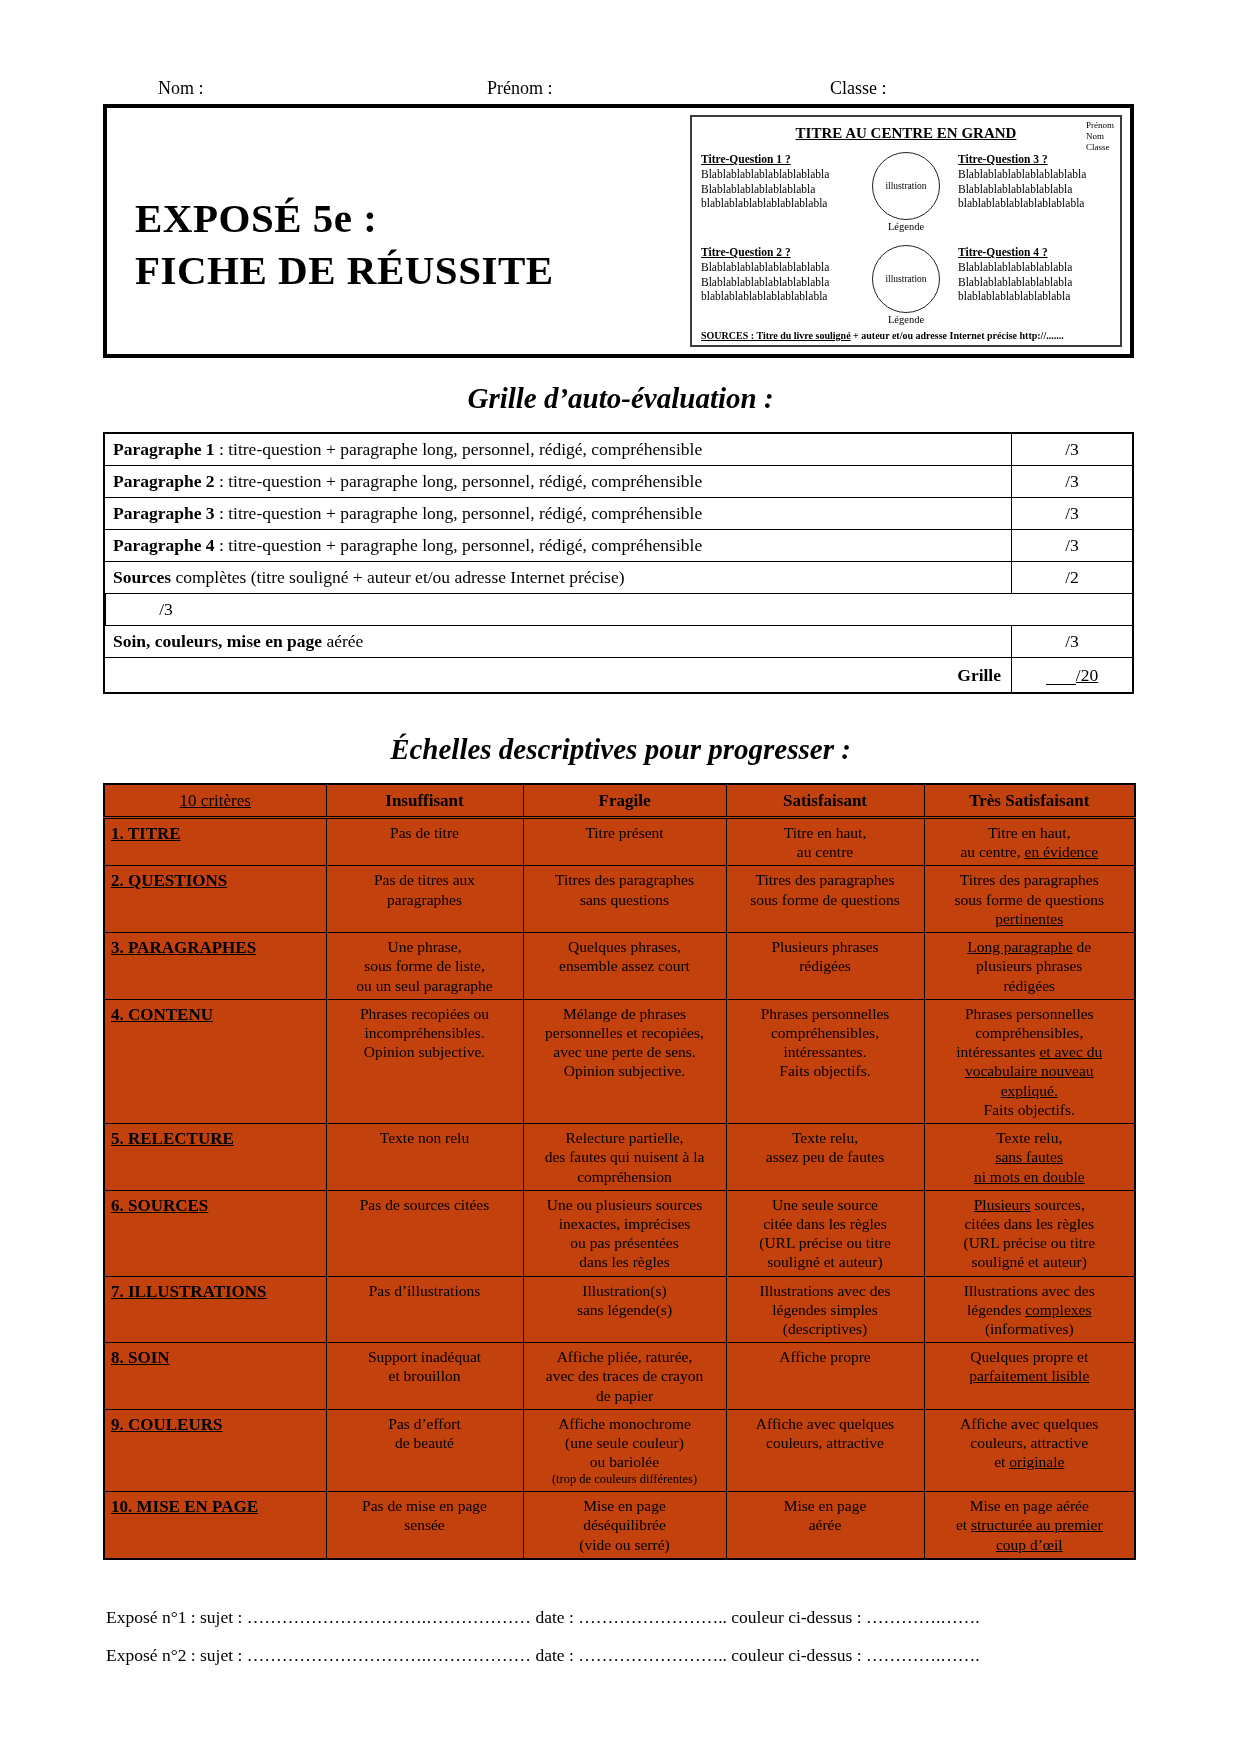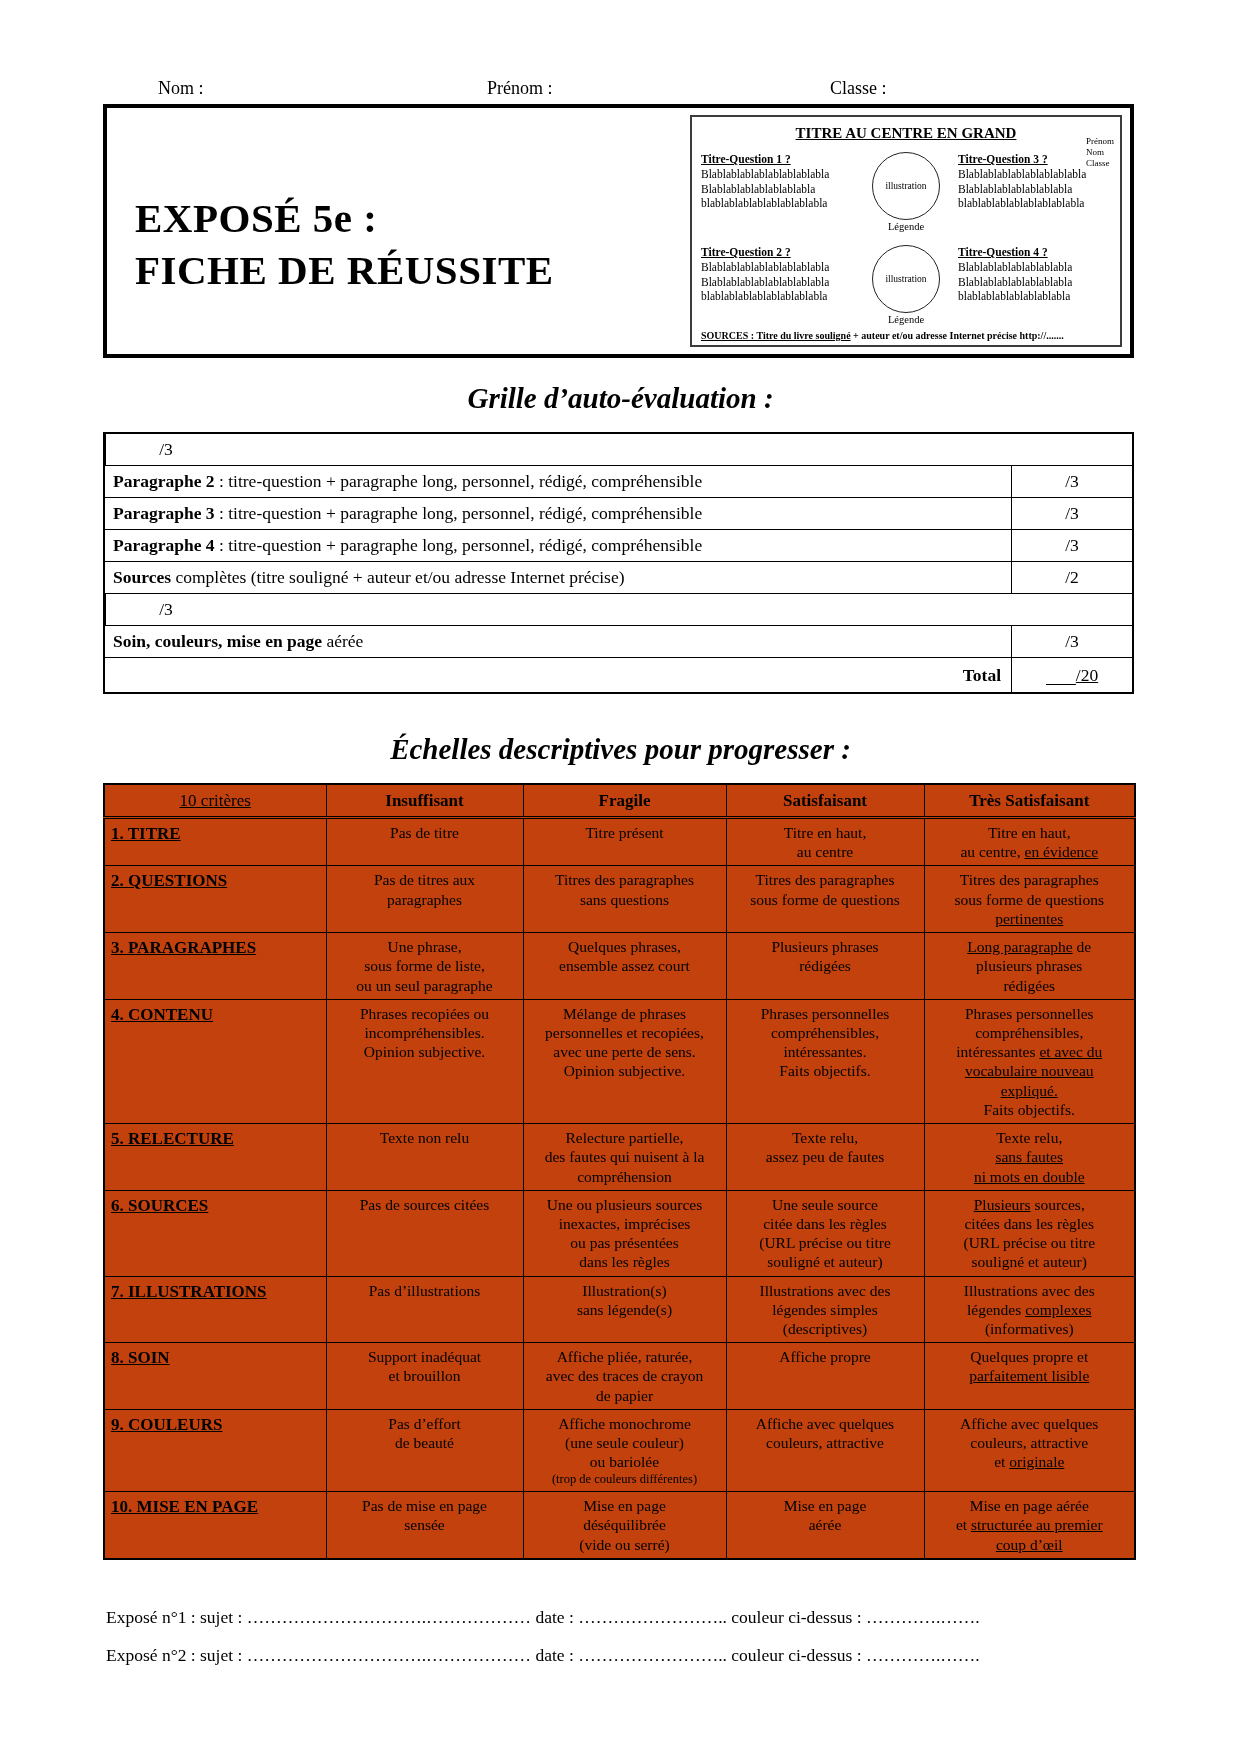--- a/index.html
+++ b/index.html
@@ -20,21 +20,21 @@
     position:absolute;left:28px;top:84px;
     font-size:41px;font-weight:bold;line-height:1.28;letter-spacing:.5px;
   }
   
   .poster{
     position:absolute;top:7px;right:8px;width:432px;height:232px;
     border:2px solid #3c3c3c;box-sizing:border-box;background:#fff;
     padding:3px 9px;
   }
   .poster-corner{
-    position:absolute;top:19px;right:6px;font-size:9px;line-height:1.2;text-align:left;
+    position:absolute;top:3px;right:6px;font-size:9px;line-height:1.2;text-align:left;
   }
   .poster-big-title{
     text-align:center;font-weight:bold;text-decoration:underline;
     font-size:15px;margin-top:5px;
   }
   .poster-grid{
     margin-top:10px;display:grid;grid-template-columns:1fr 84px 1fr;
     column-gap:10px;row-gap:13px;align-items:start;
   }
   .q-title{font-size:11.5px;font-weight:600;text-decoration:underline;line-height:1.3;}
@@ -156,20 +156,23 @@
       <span class="u">SOURCES : Titre du livre souligné</span><span> + auteur et/ou adresse Internet précise http://.......</span>
     </div>
   </div>
 </div>
 
 <div class="section-title" id="title-eval">Grille d’auto-évaluation :</div>
 
 <div class="t1">
   <div class="t1-rows">
       <div class="t1-row">
+        <div class="t1-main">
+          <span><b>Paragraphe 1</b> : titre-question + paragraphe long, personnel, rédigé, compréhensible</span>
+        </div>
         <div class="t1-score">/3</div>
       </div>
       <div class="t1-row">
         <div class="t1-main">
           <span><b>Paragraphe 2</b> : titre-question + paragraphe long, personnel, rédigé, compréhensible</span>
         </div>
         <div class="t1-score">/3</div>
       </div>
       <div class="t1-row">
         <div class="t1-main">
@@ -193,21 +196,21 @@
         <div class="t1-score">/3</div>
       </div>
       <div class="t1-row">
         <div class="t1-main">
           <span><b>Soin, couleurs, mise en page</b> aérée</span>
         </div>
         <div class="t1-score">/3</div>
       </div>
     </div>
   <div class="t1-row t1-total">
-    <div class="t1-main">Total</div>
+    <div class="t1-main">Grille</div>
     <div class="t1-score">
       <span class="score-blank"></span>
         <span class="u">/20</span>
     </div>
   </div>
 </div>
 
 <div class="section-title" id="title-scale">Échelles descriptives pour progresser :</div>
 
 <table class="t2">

